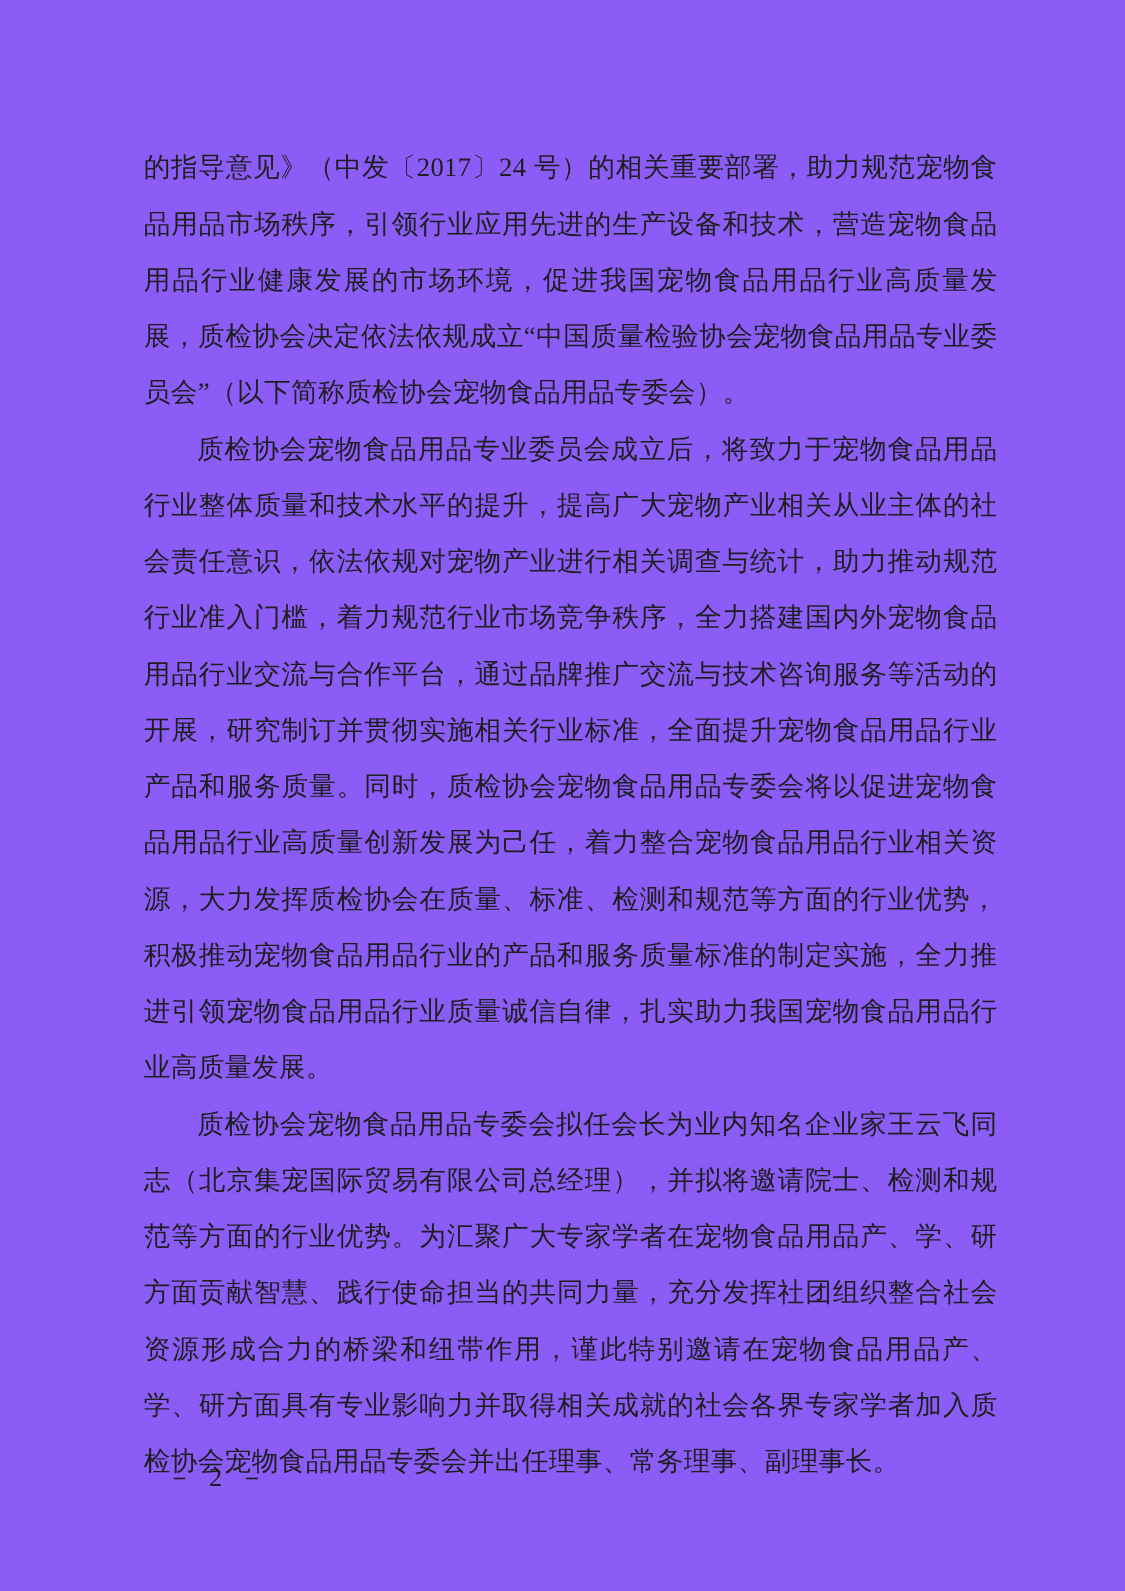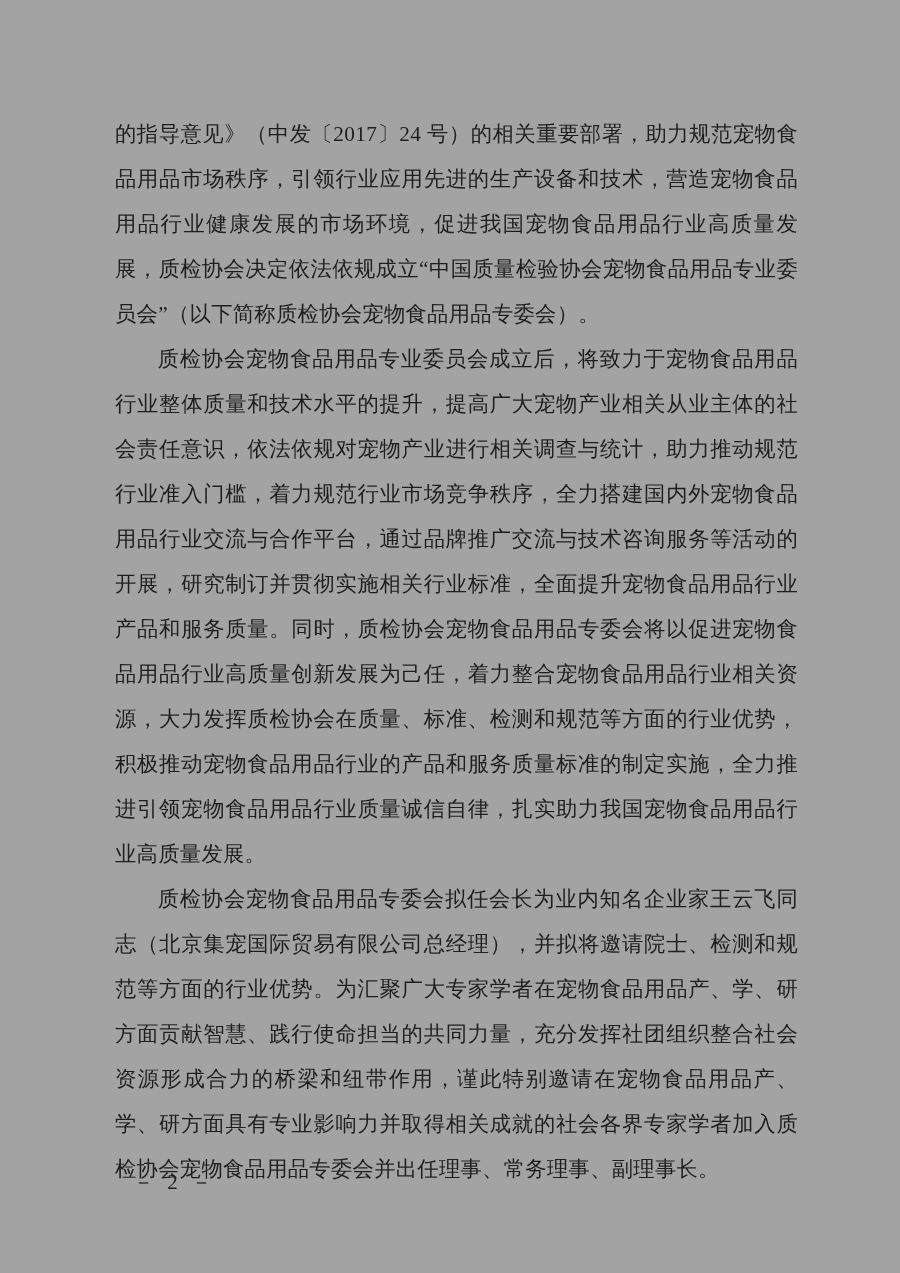--- a/index.html
+++ b/index.html
@@ -4,21 +4,21 @@
 <style>
   html, body {
     margin: 0;
     padding: 0;
     background: #ffffff;
   }
   .page {
     position: relative;
     width: 900px;
     height: 1273px;
-    background: #a3a3a3;
+    background: #8b5cf6;
     overflow: hidden;
     font-family: "Liberation Serif", "DejaVu Serif", serif;
     color: #1e1e1e;
   }
   .text-block {
     position: absolute;
     left: 115px;
     top: 112px;
     width: 683px;
   }

